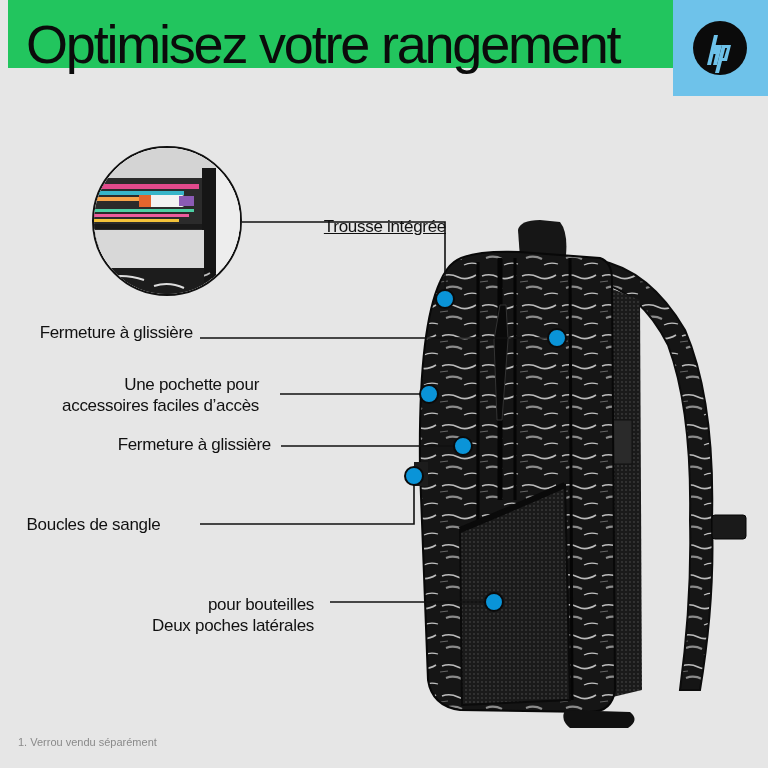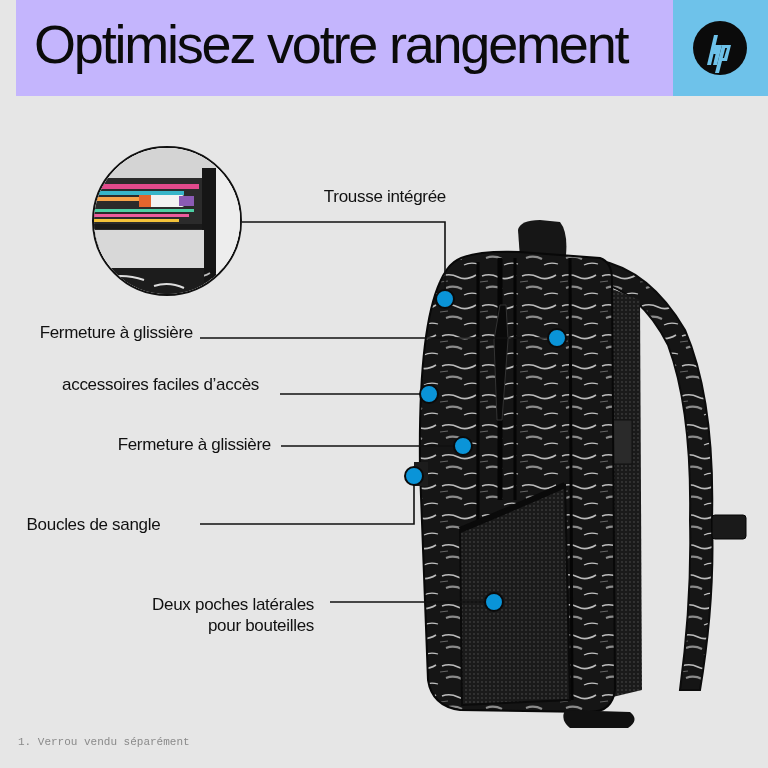--- a/index.html
+++ b/index.html
@@ -1,23 +1,23 @@
 <!DOCTYPE html>
 <html><head>
 <meta charset="utf-8">
 <style>
   html,body{margin:0;padding:0;}
   body{width:768px;height:768px;overflow:hidden;background:#e6e6e6;font-family:"Liberation Sans",sans-serif;position:relative;color:#111;}
-  .header{position:absolute;left:16px;top:0;width:673px;height:96px;background:#c4b5fd;}
+  .header{position:absolute;left:8px;top:0;width:673px;height:68px;background:#22c55e;}
   .header-title{position:absolute;left:18px;top:8px;font-size:54px;letter-spacing:-2.2px;color:#0b0b0b;line-height:72px;font-weight:400;white-space:nowrap;}
   .logo-panel{position:absolute;left:673px;top:0;width:95px;height:96px;background:#6ec2ea;}
   .logo{position:absolute;left:20px;top:21px;width:54px;height:54px;}
   .callout{position:absolute;font-size:17px;line-height:21px;color:#111;text-align:right;letter-spacing:-0.3px;white-space:nowrap;}
   .callout sup{font-size:9px;vertical-align:top;position:relative;top:-1px;}
-  .footnote{position:absolute;left:18px;top:736px;font-size:11px;color:#8a8a8a;white-space:nowrap;font-family:Liberation Mono, monospace;}
+  .footnote{position:absolute;left:18px;top:736px;font-size:11px;color:#8a8a8a;white-space:nowrap;}
   svg.overlay{position:absolute;left:0;top:0;}
   .inset{position:absolute;left:92px;top:146px;width:150px;height:150px;border-radius:50%;border:2px solid #111;overflow:hidden;background:#f2f2f2;box-sizing:border-box;}
 </style>
 </head>
 <body>
 
 <div class="header">
   <div class="header-title">Optimisez votre rangement</div>
 </div>
 <div class="logo-panel">
@@ -113,38 +113,39 @@
   <g fill="#0a94d8" stroke="#0b0b0b" stroke-width="2">
     <circle cx="445" cy="299" r="9"></circle>
     <circle cx="557" cy="338" r="9"></circle>
     <circle cx="429" cy="394" r="9"></circle>
     <circle cx="463" cy="446" r="9"></circle>
     <circle cx="414" cy="476" r="9"></circle>
     <circle cx="494" cy="602" r="9"></circle>
   </g>
 </svg>
 
-<div class="callout" style="left:300px;top:186px;width:146px;">
+<div class="callout" style="left:300px;top:216px;width:146px;text-decoration:underline;">
   <span>Trousse intégrée</span>
 </div>
 
 <div class="callout" style="left:0;top:322px;width:193px;">
   <div>Fermeture à glissière</div>
 </div>
 
 <div class="callout" style="left:0;top:374px;width:259px;">
+  <div>Une pochette pour</div>
   <div>accessoires faciles d’accès</div>
 </div>
 
 <div class="callout" style="left:0;top:434px;width:271px;">
   <div>Fermeture à glissière</div>
 </div>
 
 <div class="callout" style="left:0;top:514px;width:187px;text-align:center;">
   <div>Boucles de sangle</div>
 </div>
 
 <div class="callout" style="left:0;top:594px;width:314px;">
+  <div>pour bouteilles</div>
   <div>Deux poches latérales</div>
-  <div>pour bouteilles</div>
 </div>
 
 <div class="footnote">1. Verrou vendu séparément</div>
 
 </body></html>

